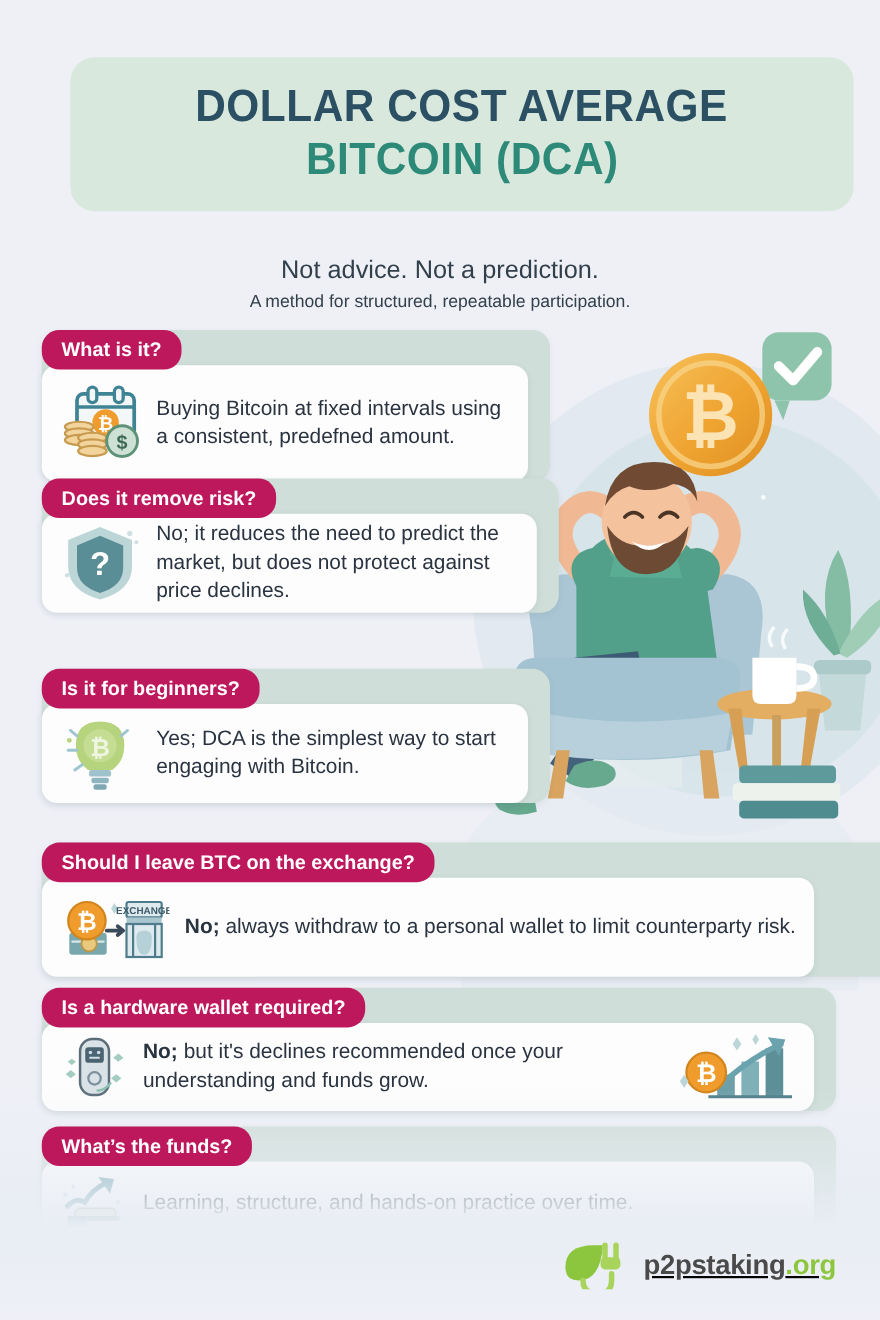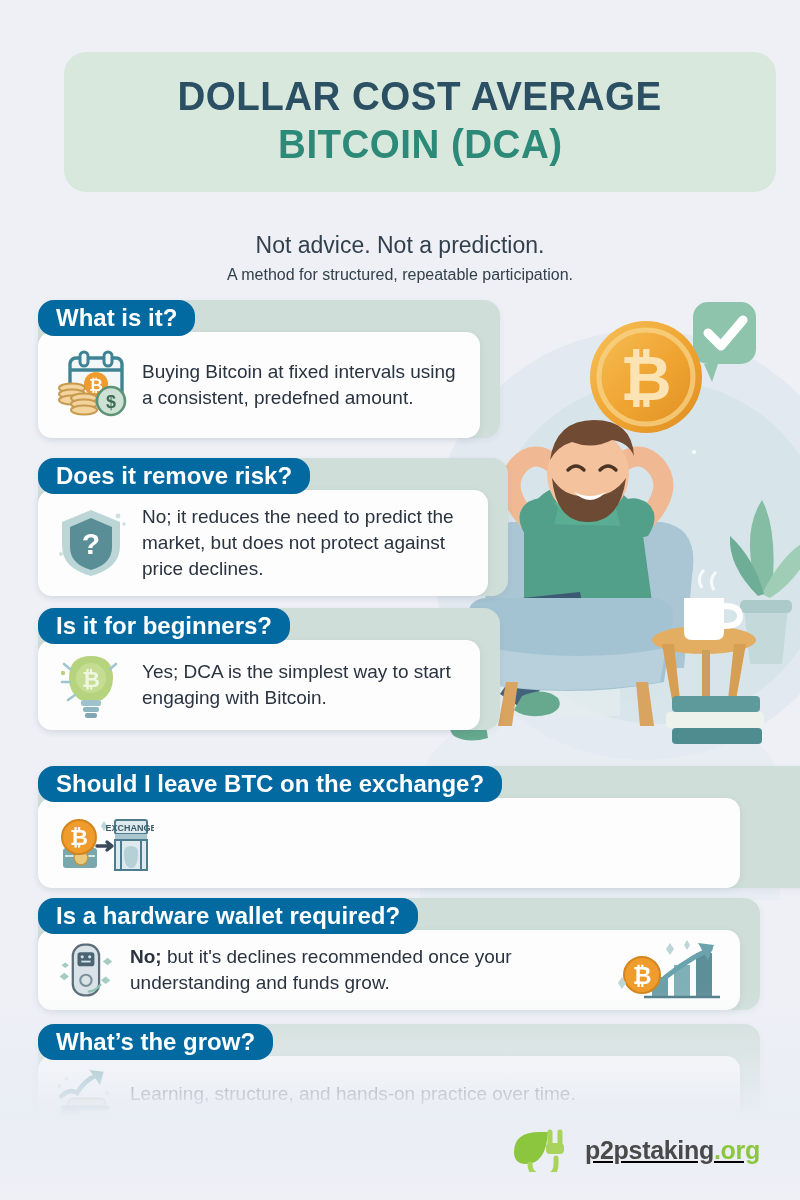--- a/index.html
+++ b/index.html
@@ -56,24 +56,24 @@
   .card { position: absolute; }
   .card-shell {
     position: relative;
     background: #cfded8;
     border-radius: 16px;
     box-shadow: 0 2px 6px rgba(60,80,100,.07);
   }
   .card-tab {
     position: absolute; left: 0; top: 0;
     height: 36px; padding: 0 18px;
-    background: #0369a1; color: #ffffff;
+    background: #be185d; color: #ffffff;
     border-radius: 16px;
     display: flex; align-items: center;
-    font-size: 24px; font-weight: 700;
+    font-size: 18px; font-weight: 700;
     white-space: nowrap; z-index: 3;
     font-family: "Liberation Sans Narrow", "Liberation Sans", sans-serif;
   }
   .card-body {
     position: absolute; left: 0; right: 0; top: 32px; bottom: 0;
     background: #fdfdfd; border-radius: 14px;
     display: flex; align-items: center; gap: 14px;
     padding: 10px 16px;
     box-shadow: 0 2px 7px rgba(60,80,100,.09);
   }
@@ -233,21 +233,21 @@
               <ellipse cx="30" cy="62" rx="13" ry="4.6"></ellipse>
           </g>
           <circle cx="57" cy="53" r="14" fill="#cde2d4" stroke="#5e9277" stroke-width="2.6"></circle>
           <text x="57" y="60" text-anchor="middle" font-size="18" font-weight="700" fill="#3f6b54" font-family="Liberation Sans, sans-serif">$</text>
         </svg>
         <div class="card-text">Buying Bitcoin at fixed intervals using a consistent, predefned amount.</div>
       </div>
     </div>
   </div>
 
-  <div class="card" style="left:38px; top:458px; width:470px; height:138px;">
+  <div class="card" style="left:38px; top:435px; width:470px; height:122px;">
     <div class="card-shell" style="width:100%; height:100%;">
       <div class="card-tab">Does it remove risk?</div>
       <div class="card-body" style="width:450px;">
         <svg class="card-icon" viewBox="0 0 74 74">
           <path d="M37 4 L66 16 v24 q0 22 -29 30 Q8 62 8 40 V16 Z" fill="#bcd6d8"></path>
           <path d="M37 12 L58 21 v20 q0 17 -21 23 Q16 58 16 41 V21 Z" fill="#5a8e96"></path>
           <text x="37" y="48" text-anchor="middle" font-size="30" font-weight="700" fill="#ffffff" font-family="Liberation Sans, sans-serif">?</text>
           <g fill="#cfe0e2">
               <circle cx="64" cy="10" r="2.4"></circle>
               <circle cx="70" cy="18" r="1.8"></circle>
@@ -295,20 +295,24 @@
           <text x="18" y="39" text-anchor="middle" font-size="22" font-weight="700" fill="#fff" font-family="Liberation Sans, sans-serif">₿</text>
           <path d="M36 40 h14 m-4 -4 l5 4 l-5 4" stroke="#3a4a5a" stroke-width="3.4" fill="none" stroke-linecap="round" stroke-linejoin="round"></path>
           <path d="M40 20 l3 -5 l3 5 l-3 5 Z" fill="#bcd6d8"></path>
           <rect x="54" y="14" width="32" height="14" rx="2" fill="#dfeaef" stroke="#4e7c8c" stroke-width="2"></rect>
           <text x="70" y="25" text-anchor="middle" font-size="9" font-weight="700" fill="#3a5b68" font-family="Liberation Sans, sans-serif">EXCHANGE</text>
           <rect x="54" y="28" width="32" height="6" fill="#a9c6cf"></rect>
           <rect x="54" y="34" width="32" height="30" fill="#dfeaef" stroke="#4e7c8c" stroke-width="2"></rect>
           <path d="M70 62 q-7 0 -7 -16 q0 -6 7 -6 q7 0 7 6 q0 16 -7 16 Z" fill="#b6d0d8"></path>
           <path d="M60 34 v30 M80 34 v30" stroke="#4e7c8c" stroke-width="2"></path>
         </svg>
+        <div class="card-text">
+          <b>No;</b>
+          <span>always withdraw to a personal wallet to limit counterparty risk.</span>
+        </div>
       </div>
     </div>
   </div>
 
   <div class="card" style="left:38px; top:898px; width:722px; height:112px;">
     <div class="card-shell" style="width:100%; height:100%;">
       <div class="card-tab">Is a hardware wallet required?</div>
       <div class="card-body" style="width:702px;">
         <svg class="card-icon sm" viewBox="0 0 62 66">
           <rect x="18" y="6" width="28" height="54" rx="12" fill="#d9e2e7" stroke="#5a6d78" stroke-width="2.4"></rect>
@@ -345,21 +349,21 @@
               <path d="M78 10 l3 -5 l3 5 l-3 5 Z"></path>
               <path d="M12 48 l4 -6 l4 6 l-4 6 Z"></path>
             </g>
         </svg>
       </div>
     </div>
   </div>
 
   <div class="card" style="left:38px; top:1024px; width:722px; height:108px;">
     <div class="card-shell" style="width:100%; height:100%;">
-      <div class="card-tab">What’s the grow?</div>
+      <div class="card-tab">What’s the funds?</div>
       <div class="card-body" style="width:702px;">
         <svg class="card-icon sm" viewBox="0 0 70 62">
           <path d="M8 34 q10 -10 18 -4 q8 -14 22 -20" fill="none" stroke="#6aa3ae" stroke-width="5" stroke-linecap="round"></path>
           <path d="M40 4 l16 2 l-4 15 Z" fill="#6aa3ae"></path>
           <rect x="16" y="36" width="42" height="12" rx="5" fill="#dfe2c9" stroke="#8faa9b" stroke-width="1.6"></rect>
           <rect x="8" y="48" width="54" height="12" rx="3" fill="#e8f1f3"></rect>
           <rect x="8" y="48" width="20" height="12" rx="3" fill="#6d9fa8"></rect>
           <rect x="8" y="44" width="54" height="5" rx="2" fill="#5d8f99"></rect>
           <g fill="#cfe0e2">
               <circle cx="6" cy="22" r="2.2"></circle>

